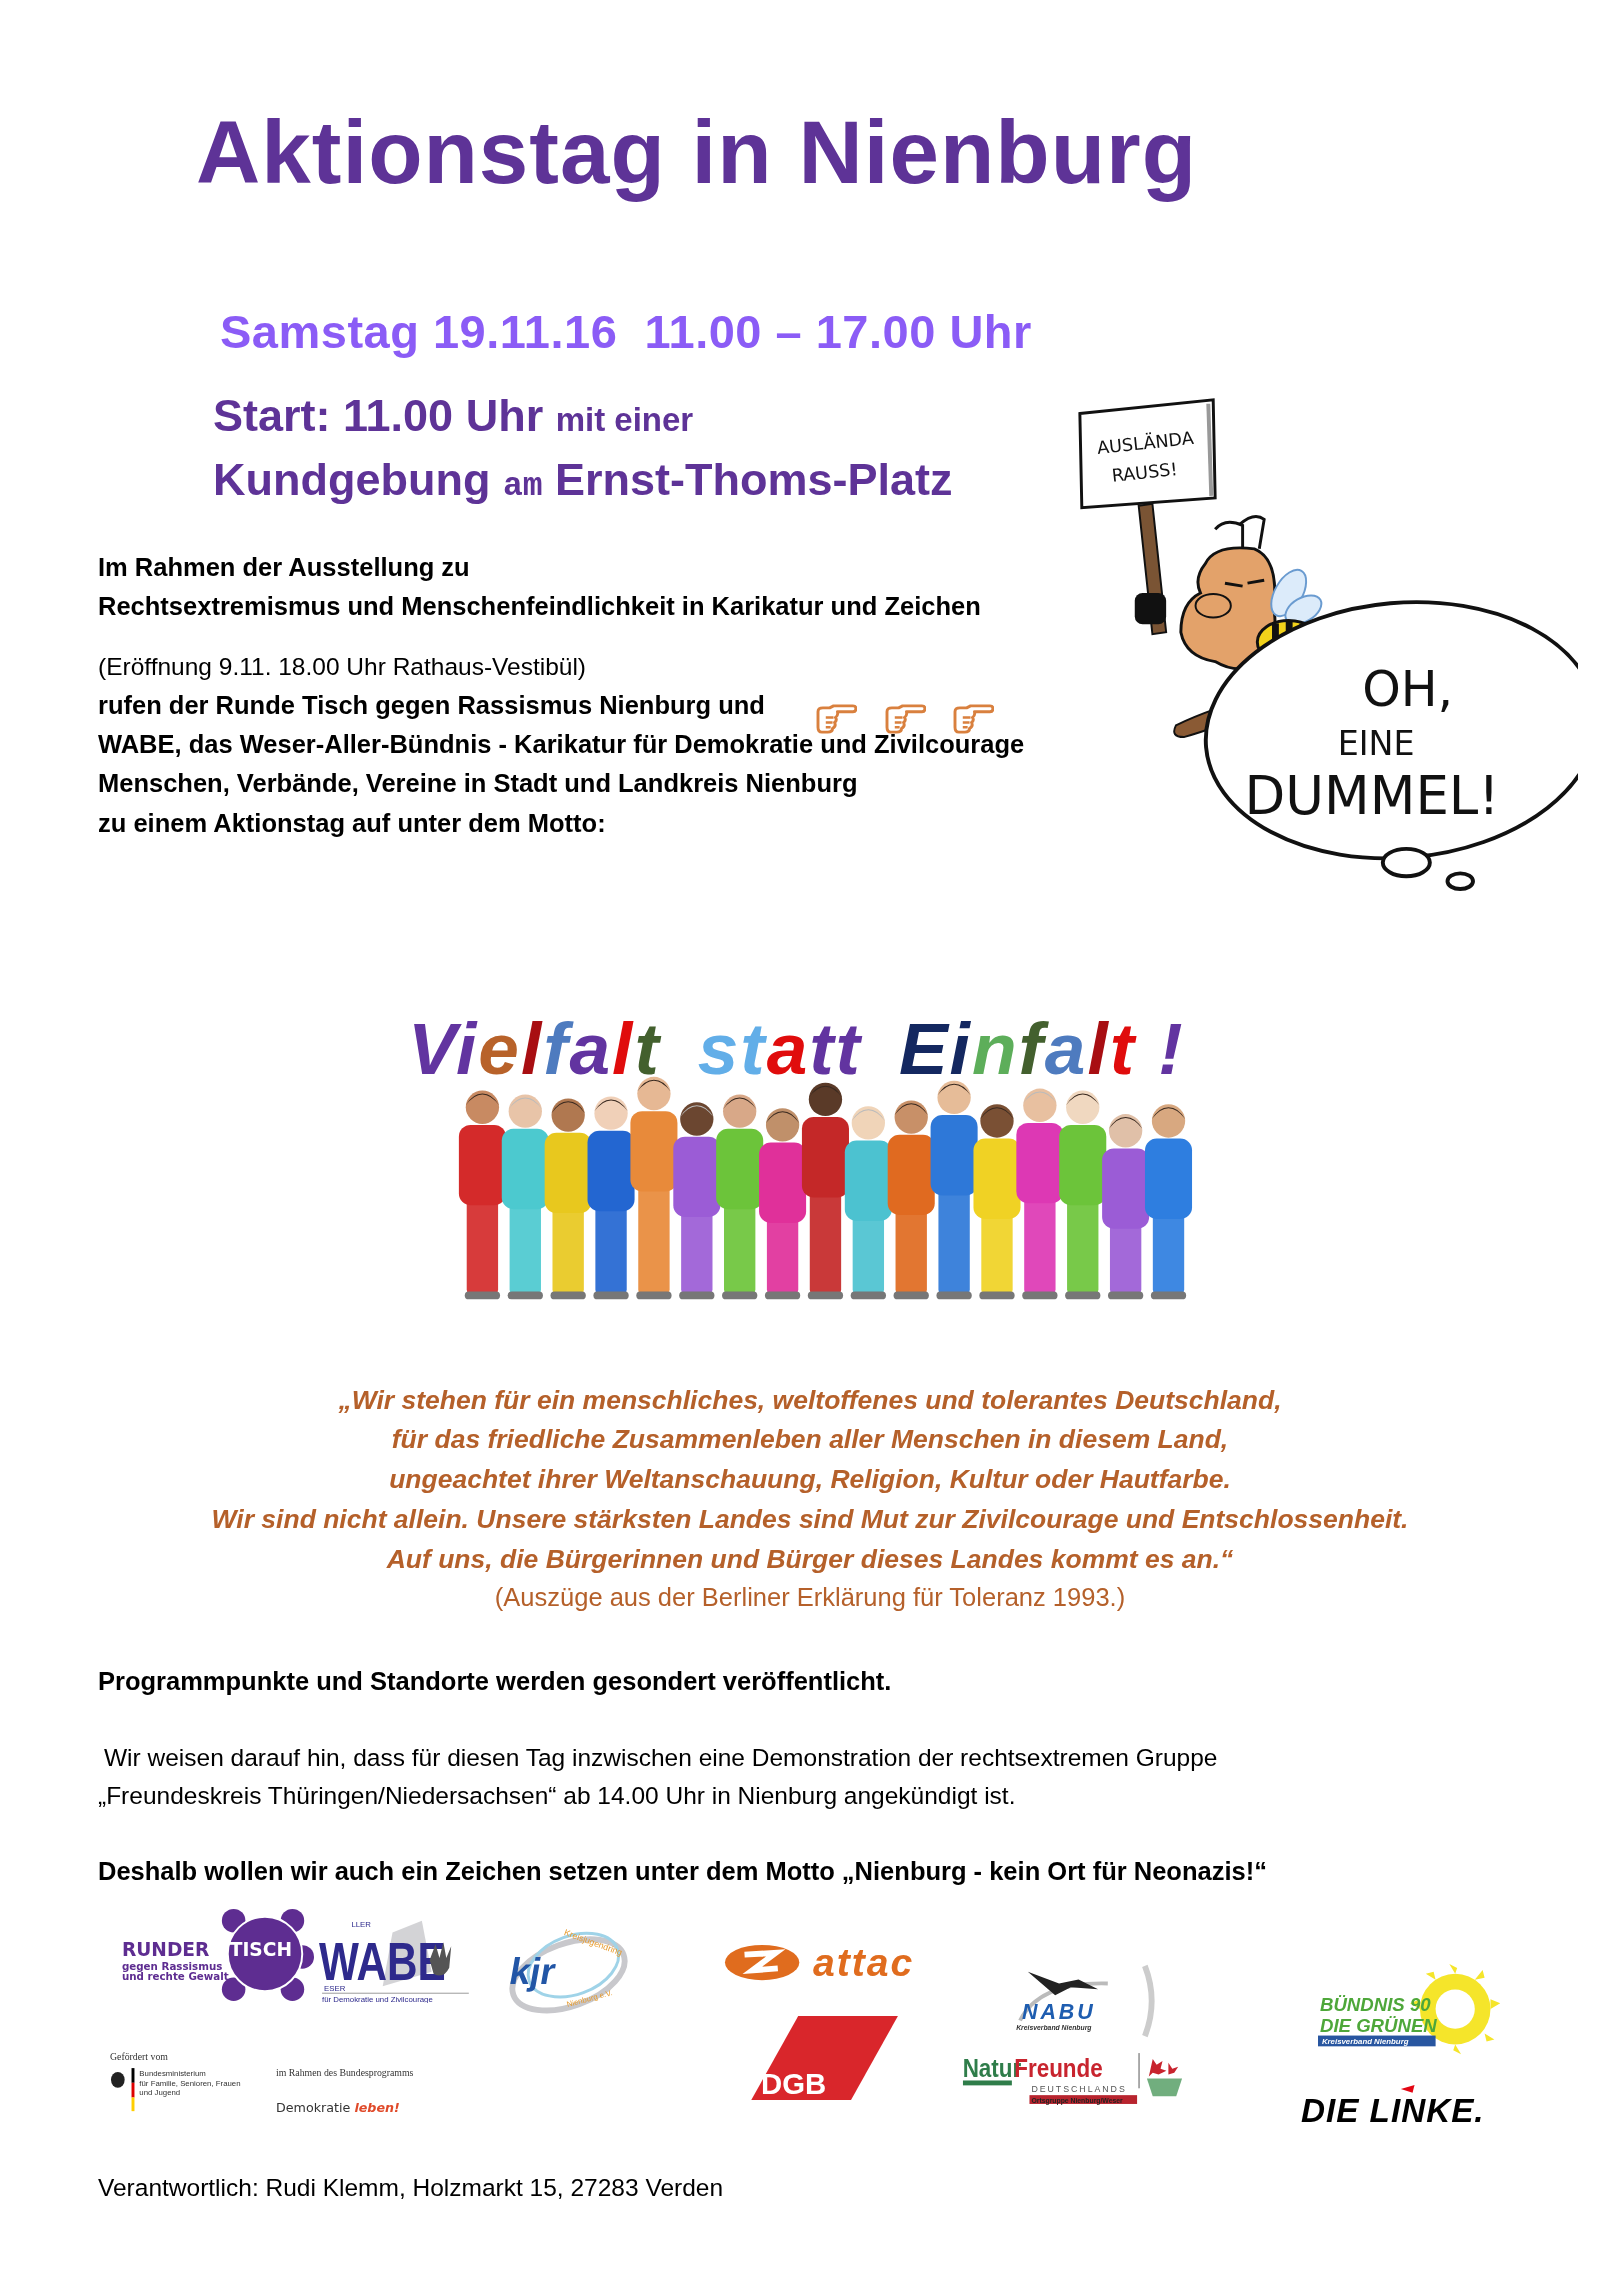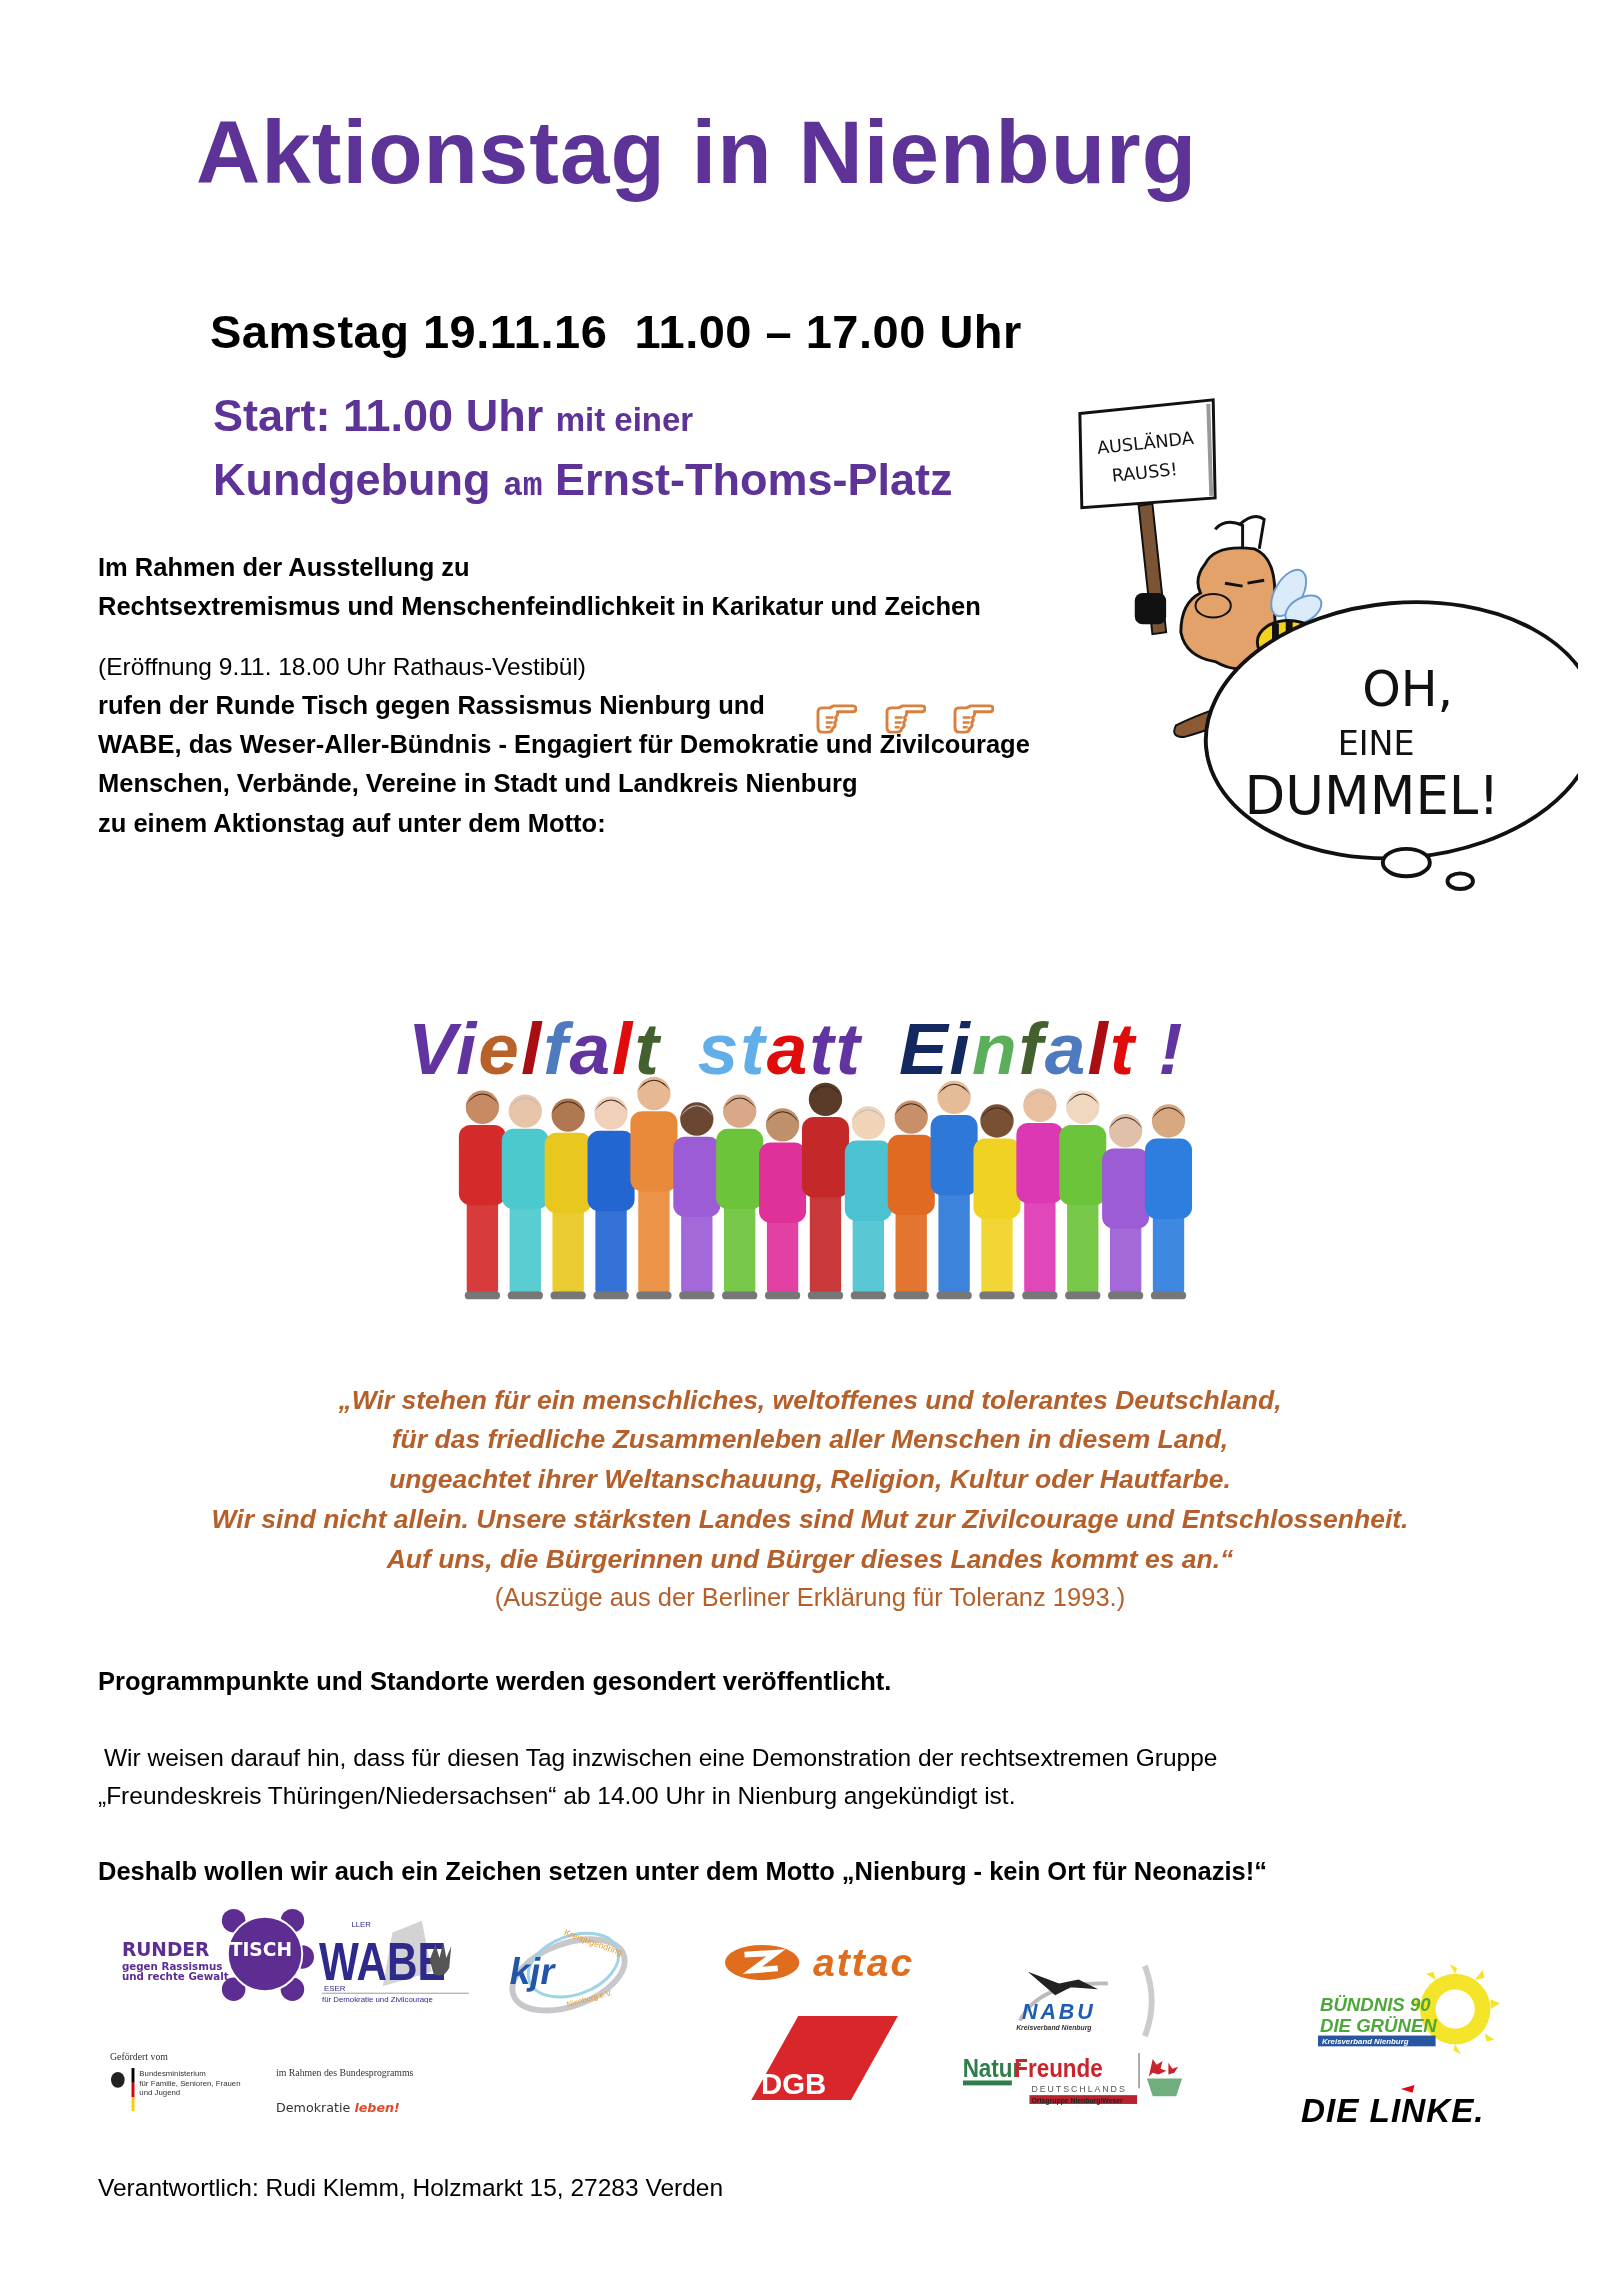--- a/index.html
+++ b/index.html
@@ -1,19 +1,19 @@
 <!DOCTYPE html>
 <html><head>
 <meta charset="utf-8">
 <style>
   html, body { margin:0; padding:0; background:#ffffff; }
   body { width:1620px; height:2292px; position:relative; overflow:hidden; font-family:"Liberation Sans", sans-serif; color:#000; }
   .abs { position:absolute; white-space:nowrap; }
   .title { left:196px; top:108px; font-size:89px; font-weight:bold; color:#5E3397; letter-spacing:1px; line-height:1; }
-  .dateline { left:210px; top:308px; font-size:47px; font-weight:bold; color:#000000; line-height:1; letter-spacing:0.5px; }
+  .dateline { left:220px; top:308px; font-size:47px; font-weight:bold; color:#8b5cf6; line-height:1; letter-spacing:0.5px; }
   .startline { left:213px; top:393px; font-size:45px; font-weight:bold; color:#5E3397; line-height:1; }
   .startline .small { font-size:33px; }
   .kundline { left:213px; top:457px; font-size:45px; font-weight:bold; color:#5E3397; line-height:1; }
   .kundline .small { font-size:33px;font-family:Liberation Mono, monospace; }
   .body-bold { font-family:"Liberation Sans", sans-serif; font-weight:bold; font-size:25.5px; color:#000; line-height:1; transform-origin:left top; }
   .body-reg { font-family:"Liberation Sans", sans-serif; font-size:24.5px; color:#000; line-height:1; }
   .hands { left:814px; top:702px; display:flex; gap:25.5px; }
   .hands svg { width:43px; height:35px; }
   .motto { left:408px; top:983px; font-size:73px; font-weight:bold; font-style:italic; line-height:1; letter-spacing:2px;margin-top:29px; }
   .motto .gap { display:inline-block; width:37px; }
@@ -90,21 +90,21 @@
   <svg viewBox="0 0 44 36">
       <path d="M4,10 Q4,6 9,6 L16,6 L20,4 L40,4 Q43,4 43,7 Q43,10 40,10 L24,10 Q25,14 22,16 Q24,19 21,21 Q23,25 19,27 Q19,31 14,31 L8,31 Q4,31 4,26 Z" fill="none" stroke="#D9803E" stroke-width="3" stroke-linejoin="round"></path>
       <path d="M12,16 L20,16 M12,21 L19,21 M12,26 L17,26" stroke="#D9803E" stroke-width="2.5"></path>
     </svg>
   <svg viewBox="0 0 44 36">
       <path d="M4,10 Q4,6 9,6 L16,6 L20,4 L40,4 Q43,4 43,7 Q43,10 40,10 L24,10 Q25,14 22,16 Q24,19 21,21 Q23,25 19,27 Q19,31 14,31 L8,31 Q4,31 4,26 Z" fill="none" stroke="#D9803E" stroke-width="3" stroke-linejoin="round"></path>
       <path d="M12,16 L20,16 M12,21 L19,21 M12,26 L17,26" stroke="#D9803E" stroke-width="2.5"></path>
     </svg>
 </div>
 <div class="abs body-bold" style="left:98px;top:693px;">rufen der Runde Tisch gegen Rassismus Nienburg und</div>
-<div class="abs body-bold" style="left:98px;top:732px;">WABE, das Weser-Aller-Bündnis - Engagiert für Demokratie und Zivilcourage</div>
+<div class="abs body-bold" style="left:98px;top:732px;">WABE, das Weser-Aller-Bündnis - Karikatur für Demokratie und Zivilcourage</div>
 <div class="abs body-bold" style="left:98px;top:771px;">Menschen, Verbände, Vereine in Stadt und Landkreis Nienburg</div>
 <div class="abs body-bold" style="left:98px;top:811px;">zu einem Aktionstag auf unter dem Motto:</div>
 
 <div class="abs motto" id="motto"><span><span style="color: rgb(98, 52, 160);">V</span><span style="color: rgb(98, 52, 160);">i</span><span style="color: rgb(184, 98, 42);">e</span><span style="color: rgb(168, 14, 18);">l</span><span style="color: rgb(78, 123, 191);">f</span><span style="color: rgb(98, 52, 160);">a</span><span style="color: rgb(224, 12, 12);">l</span><span style="color: rgb(67, 96, 46);">t</span></span><span class="gap"></span><span><span style="color: rgb(98, 174, 232);">s</span><span style="color: rgb(98, 174, 232);">t</span><span style="color: rgb(224, 12, 12);">a</span><span style="color: rgb(98, 52, 160);">t</span><span style="color: rgb(98, 52, 160);">t</span></span><span class="gap"></span><span><span style="color: rgb(20, 40, 96);">E</span><span style="color: rgb(20, 40, 96);">i</span><span style="color: rgb(93, 174, 90);">n</span><span style="color: rgb(67, 96, 46);">f</span><span style="color: rgb(78, 123, 191);">a</span><span style="color: rgb(168, 14, 18);">l</span><span style="color: rgb(224, 12, 12);">t</span><span style="color: rgb(0, 0, 0); white-space: pre;"> </span><span style="color: rgb(98, 52, 160);">!</span></span></div>
 
 <div class="abs photo">
   <svg id="people-svg" width="741" height="247" viewBox="0 0 756 252">
       <g>
         <rect x="14" y="128" width="32" height="102" rx="6" fill="#D42A2A" opacity="0.92"></rect>
         <rect x="6" y="56" width="48" height="82" rx="12" fill="#D42A2A"></rect>

